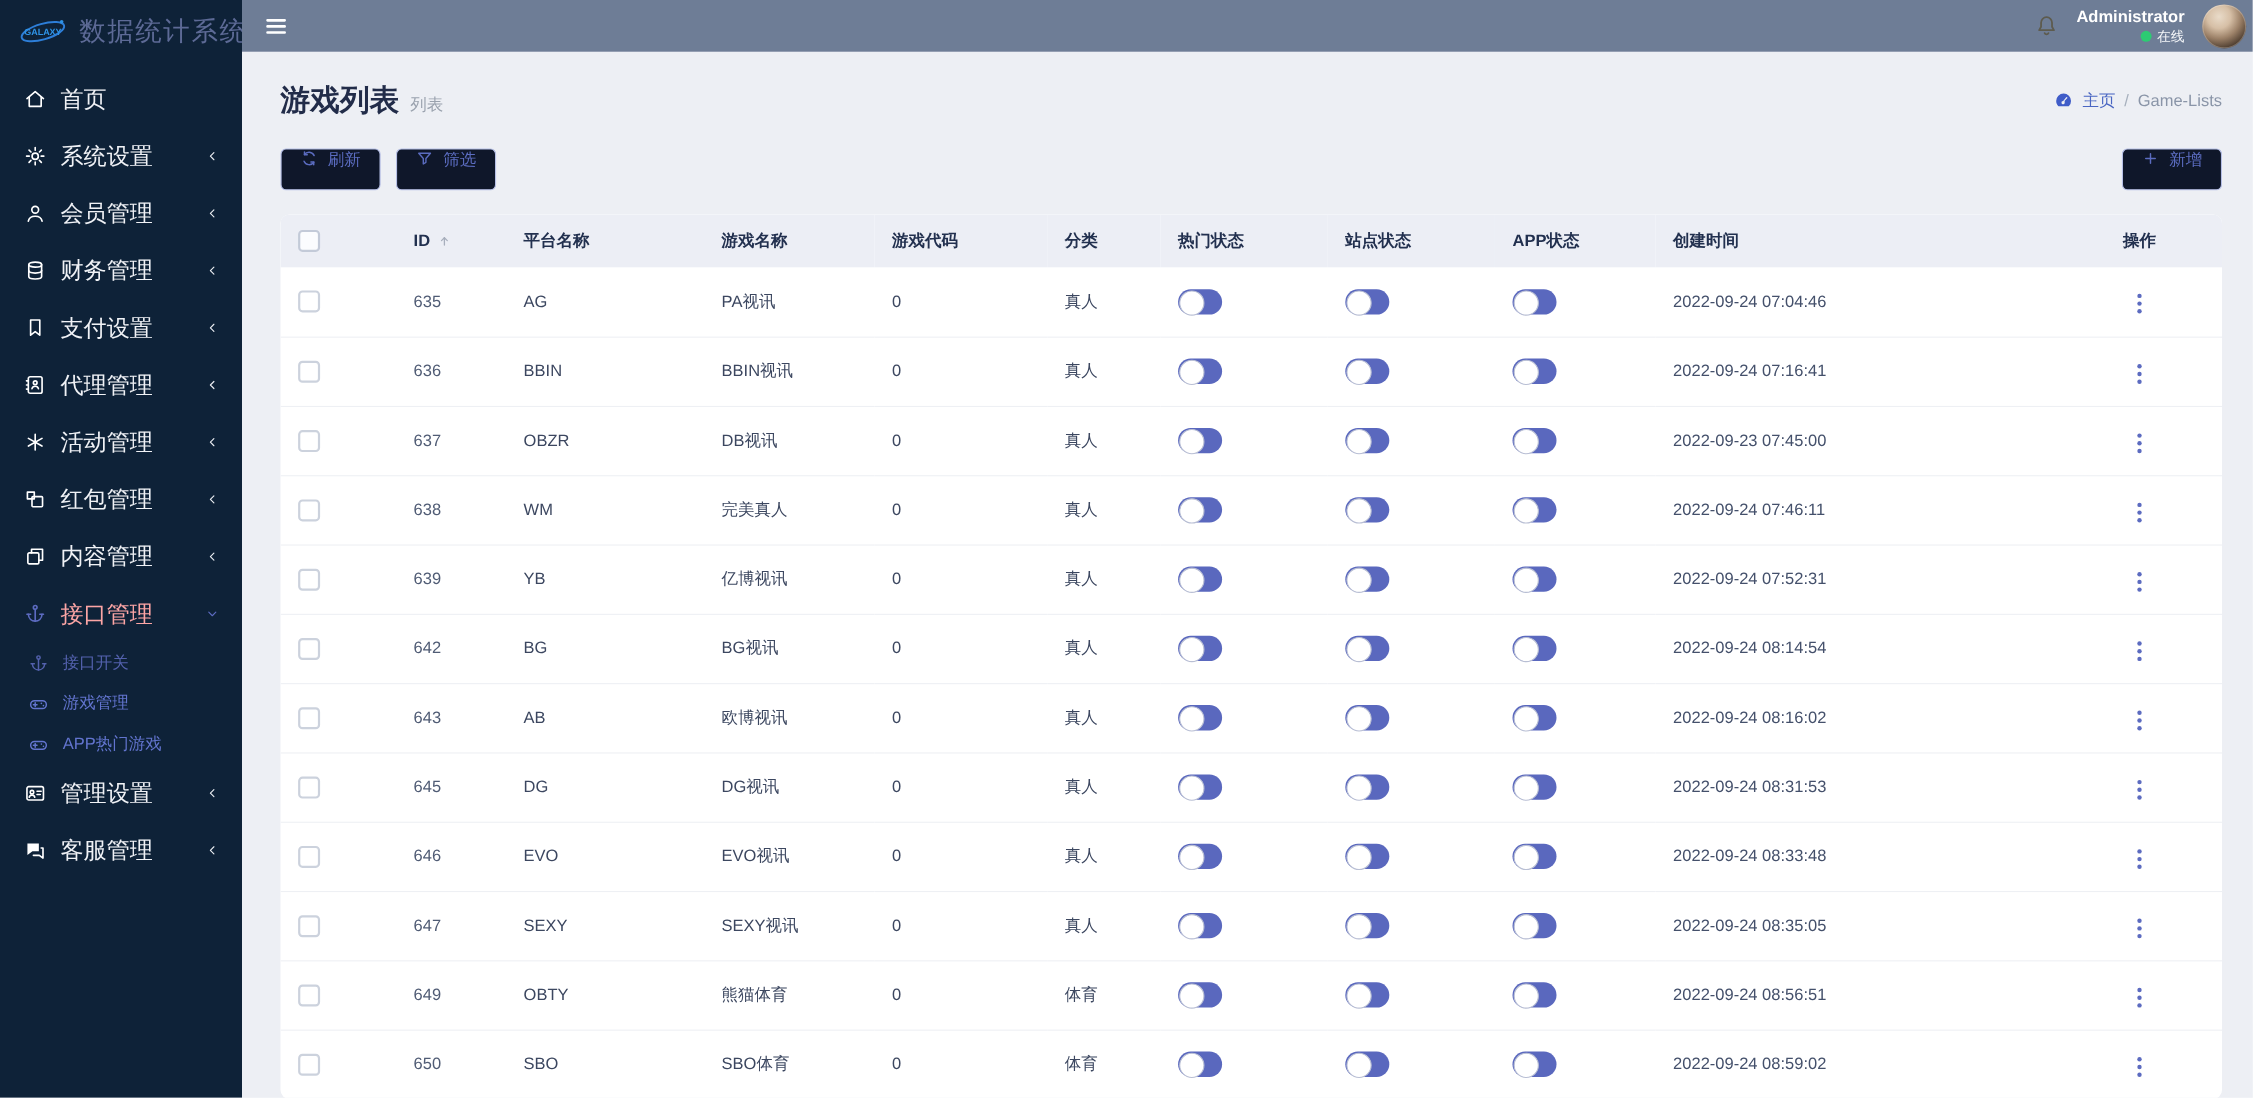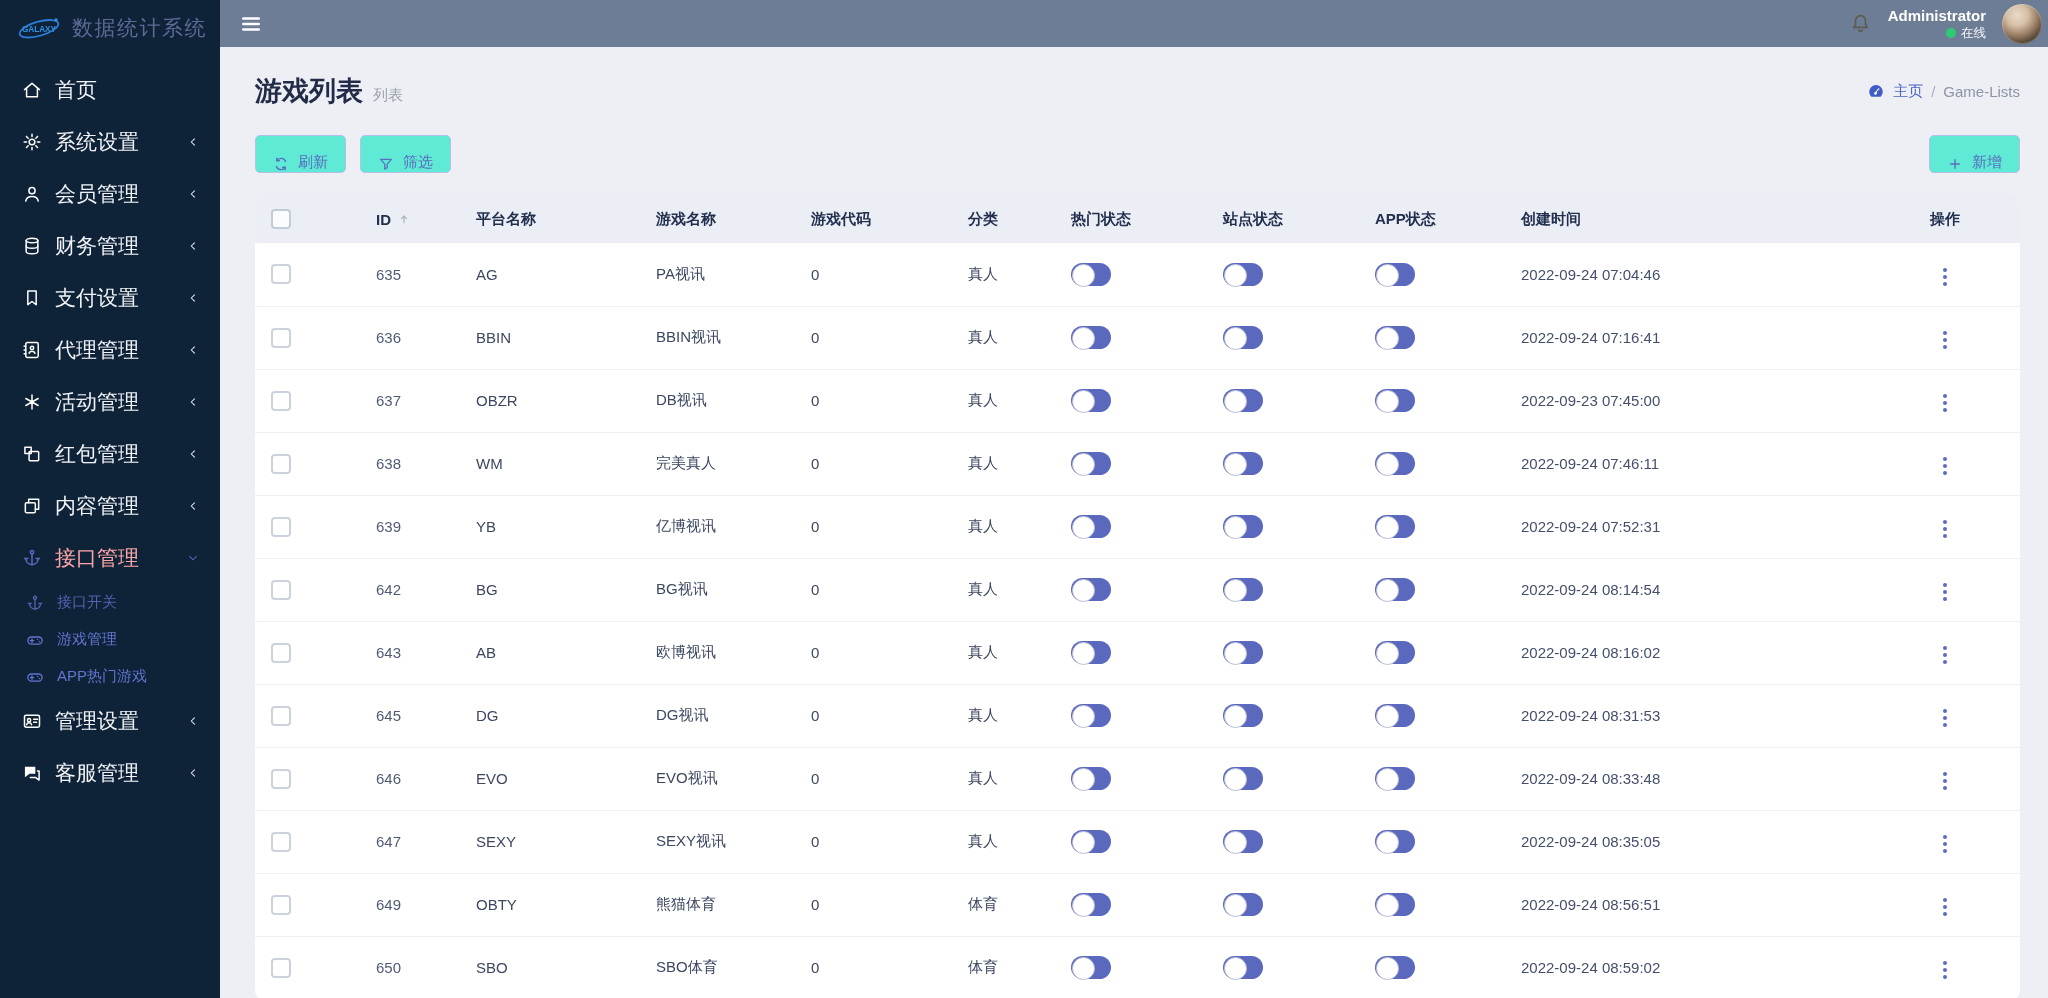--- a/index.html
+++ b/index.html
@@ -8,21 +8,21 @@
     width:2048px; height:998px; overflow:hidden;
     font-family:"Liberation Sans","DejaVu Sans",sans-serif;
     background:#edeff4; -webkit-font-smoothing:antialiased;
   }
   .app { display:flex; width:100%; height:100%; }
 
   
   .sidebar { width:220px; flex-shrink:0; background:#0e2238; display:flex; flex-direction:column; }
   .logo { display:flex; align-items:center; gap:10px; height:52px; padding:10px 14px 6px 16px; }
   .logo-icon { display:inline-flex; }
-  .logo-title { font-size:21px; color:#5d6a96; letter-spacing:1.5px; white-space:nowrap; }
+  .logo-title { font-size:24px; color:#5d6a96; letter-spacing:1.5px; white-space:nowrap; }
   nav { margin-top:12px; }
   .nav-item { display:flex; align-items:center; padding:12px 20px 12px 22px; font-size:21px; color:#f0f2f6; cursor:pointer; }
   .nav-item .ic { width:20px; height:20px; display:inline-flex; color:#ffffff; flex-shrink:0; }
   .nav-item .ic svg { width:100%; height:100%; }
   .nav-item .lbl { margin-left:13px; white-space:nowrap; }
   .nav-item .chev { margin-left:auto; width:14px; height:14px; color:#e9ecf1; display:inline-flex; }
   .nav-item .chev svg { width:100%; height:100%; }
   .nav-item.active { color:#fca5a5; }
   .nav-item.active .ic, .nav-item.active .chev { color:#5c6bc0; }
   .nav-sub .nav-item { padding:9px 20px 9px 26px; font-size:15px; color:#5361ad; }
@@ -54,22 +54,22 @@
   h1 { font-size:27px; font-weight:600; color:#222c49; margin:0; }
   .sub { font-size:15px; color:#9aa2ae; margin-left:10px;text-align:center; }
   .breadcrumb { margin-left:auto; display:flex; align-items:center; gap:8px; font-size:15px; }
   .bc-icon { display:inline-flex; width:18px; height:18px; }
   .bc-icon svg { width:100%; height:100%; }
   .bc-home { color:#4a66c2; cursor:pointer; text-decoration:none; }
   .bc-sep { color:#a7b0bd; }
   .bc-cur { color:#8a95a8; }
 
   .toolbar { display:flex; gap:14px; margin-bottom:22px; }
-  .btn { display:inline-flex; align-items:flex-end; gap:9px; height:38px; padding:0 17px;
-    border:1px solid #b6bfe6; border-radius:5px; background:#5eead4; color:#5b6cc0;
+  .btn { display:inline-flex; align-items:flex-start; gap:9px; height:38px; padding:0 17px;
+    border:1px solid #b6bfe6; border-radius:5px; background:#0f172a; color:#5b6cc0;
     font-size:15px; font-family:inherit; cursor:pointer; }
   .btn .bi { width:16px; height:16px; display:inline-flex; }
   .btn .bi svg { width:100%; height:100%; }
   .spacer { flex:1; }
 
   
   .tablewrap { background:#ffffff; border-radius:8px; overflow:hidden; }
   table { width:100%; border-collapse:collapse; table-layout:fixed; }
   thead th { background:#eceef5; text-align:left; font-size:15px; font-weight:700; color:#22304f;
     height:48px; padding:0 0 0 16px; white-space:nowrap; }

